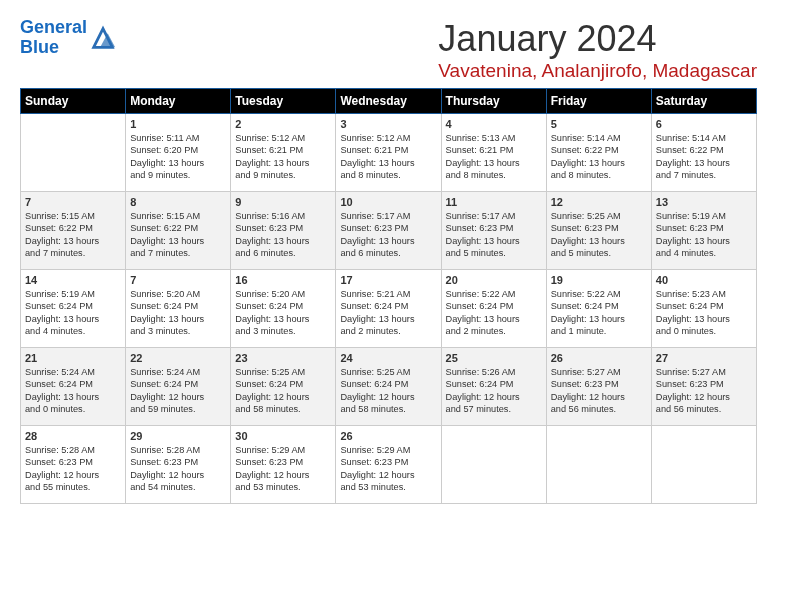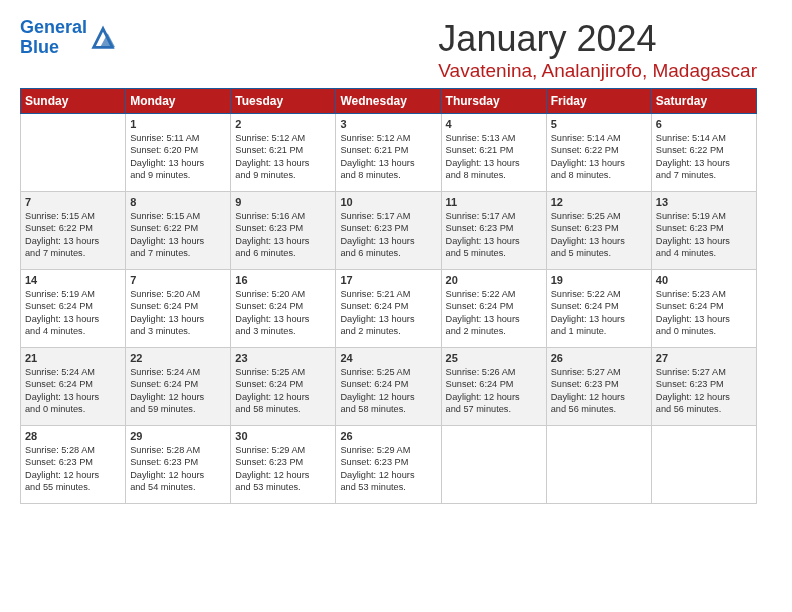--- a/index.html
+++ b/index.html
@@ -50,21 +50,21 @@
     .location-title {
       font-size: 19px;
       color: #b91c1c;
     }
     table {
       width: 100%;
       border-collapse: collapse;
       table-layout: fixed;
     }
     thead tr th {
-      background-color: #b91c1c;
+      background-color: #000000;
       color: #fff;
       font-size: 12px;
       font-weight: bold;
       padding: 5px 4px;
       text-align: left;
       border: 1px solid #1a5a9a;
     }
     tbody tr td {
       vertical-align: top;
       font-size: 9.5px;

